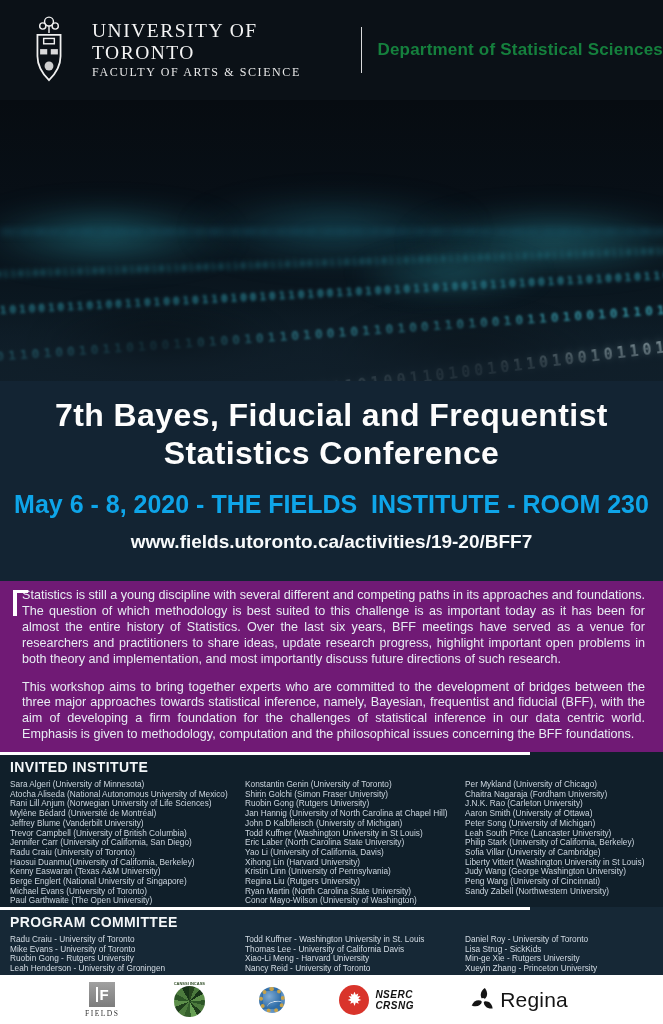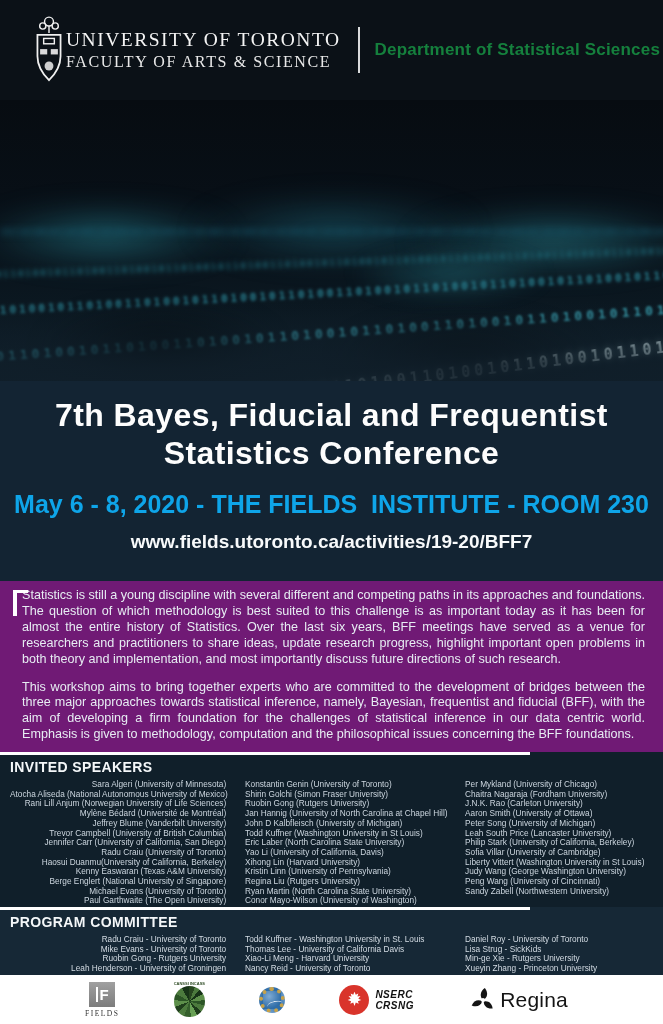--- a/index.html
+++ b/index.html
@@ -10,23 +10,23 @@
     font-family:"Liberation Sans", sans-serif; color:#fff;
     display:flex; flex-direction:column;
   }
 
   
   .header {
     height:100px; flex:0 0 100px; background:#0b1117;
     display:flex; align-items:center; padding-left:33px;
   }
   .crest { flex:0 0 auto; }
-  .uoft-text { margin-left:1px; line-height:1.1; }
+  .uoft-text { margin-left:27px; line-height:1.1; }
   .uoft-university { font-family:"Liberation Serif", serif; font-size:19.5px; letter-spacing:1.5px; color:#f4f4f4; }
-  .uoft-faculty { font-family:"Liberation Serif", serif; font-size:16px; letter-spacing:1.6px; color:#e9e9e9; margin-top:3px; }
+  .uoft-faculty { font-family:"Liberation Serif", serif; font-size:12px; letter-spacing:1.6px; color:#e9e9e9; margin-top:3px; }
   .header-divider { width:2px; height:46px; background:rgba(255,255,255,.85); margin:0 15px 0 17px; }
   .dept { font-size:17px; font-weight:bold; letter-spacing:.2px; color:#15803d; white-space:nowrap; }
 
   
   .hero {
     position:relative; height:281px; flex:0 0 281px; overflow:hidden;
     background:linear-gradient(180deg,#070c11 0%, #081018 45%, #0b1821 75%, #10202b 100%);
   }
   .blob { position:absolute; border-radius:50%; filter:blur(14px); }
   .blob1 { left:-30px; top:105px; width:270px; height:62px; background:radial-gradient(ellipse, rgba(43,152,168,.55), transparent 70%); }
@@ -62,21 +62,21 @@
   .desc p { margin:0 0 12px 0; font-size:12.6px; line-height:15.9px; text-align:justify; color:#e7edf3; }
 
   
   .section-divider { height:3px; width:530px; background:#ffffff; }
   .sec-heading { font-size:14px; font-weight:bold; letter-spacing:.4px; color:#f4f7f9; margin:4px 0 5px 10px; }
   .speakers { height:155px; flex:0 0 155px; background:#101f2a; }
   .committee { height:68px;  flex:0 0 68px;  background:#162836; }
   .cols { display:flex; padding:0 0 0 10px; }
   .col { overflow:visible; }
   .col-inner { transform:scaleX(.92); transform-origin:0 0; white-space:nowrap; }
-  .c1 { width:235px;text-align:right; } .c2 { width:220px; } .c3 { flex:1; }
+  .c1 { width:235px; } .c2 { width:220px; } .c3 { flex:1; }
   .speakers .list-item { font-size:9px;  line-height:9.7px; color:#ccd6df; }
   .committee .list-item { font-size:9px; line-height:9.6px; color:#d3dbe3; }
 
   
   .footer { height:49px; flex:0 0 49px; background:#ffffff; display:flex; align-items:center;
             padding:0 95px 0 85px; justify-content:space-between; color:#111; }
   .logo { display:flex; align-items:center; }
   .fields-logo { flex-direction:column; }
   .fields-box { width:26px; height:25px; background:linear-gradient(#a0a0a0,#7c7c7c); display:flex; align-items:center; justify-content:center; }
   .fields-f { font-size:15px; font-weight:bold; color:#fff; border-left:2px solid #fff; padding-left:2px; line-height:1; }
@@ -148,21 +148,21 @@
   </div>
 
   <div class="desc">
     <div class="bracket"></div>
     <p>Statistics is still a young discipline with several different and competing paths in its approaches and foundations. The question of which methodology is best suited to this challenge is as important today as it has been for almost the entire history of Statistics. Over the last six years, BFF meetings have served as a venue for researchers and practitioners to share ideas, update research progress, highlight important open problems in both theory and implementation, and most importantly discuss future directions of such research.</p>
     <p>This workshop aims to bring together experts who are committed to the development of bridges between the three major approaches towards statistical inference, namely, Bayesian, frequentist and fiducial (BFF), with the aim of developing a firm foundation for the challenges of statistical inference in our data centric world. Emphasis is given to methodology, computation and the philosophical issues concerning the BFF foundations.</p>
   </div>
 
   <div class="speakers">
     <div class="section-divider"></div>
-    <div class="sec-heading">INVITED SPEAKERS</div>
+    <div class="sec-heading">INVITED INSTITUTE</div>
     <div class="cols">
       <div class="col c1">
         <div class="col-inner">
             <div class="list-item">Sara Algeri (University of Minnesota)</div>
             <div class="list-item">Atocha Aliseda (National Autonomous University of Mexico)</div>
             <div class="list-item">Rani Lill Anjum (Norwegian University of Life Sciences)</div>
             <div class="list-item">Mylène Bédard (Université de Montréal)</div>
             <div class="list-item">Jeffrey Blume (Vanderbilt University)</div>
             <div class="list-item">Trevor Campbell (University of British Columbia)</div>
             <div class="list-item">Jennifer Carr (University of California, San Diego)</div>

